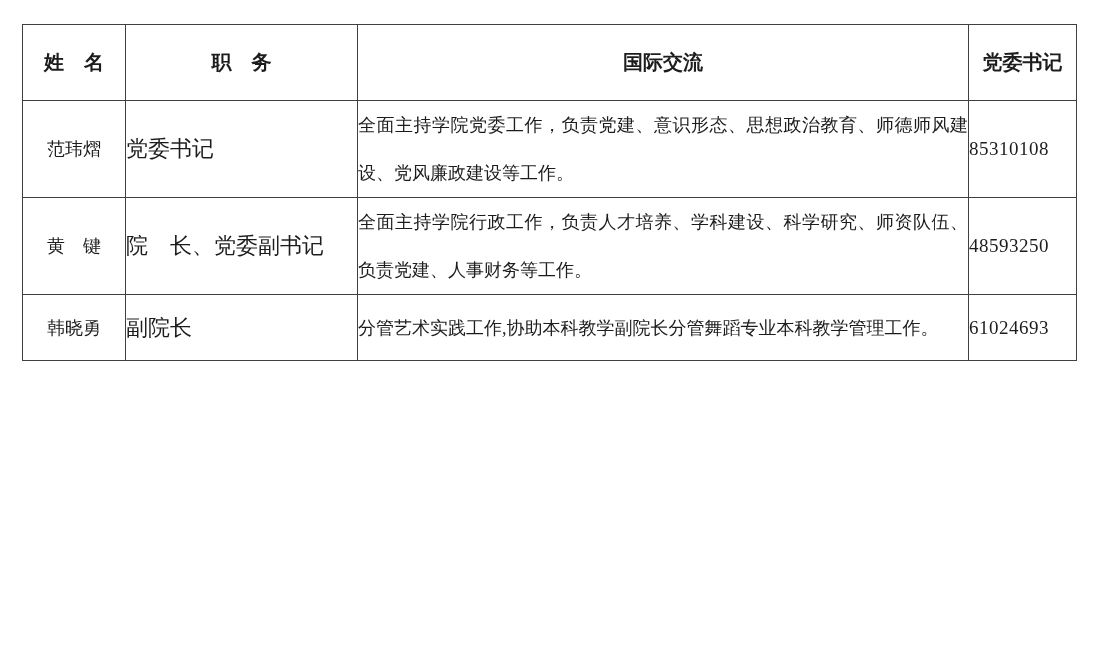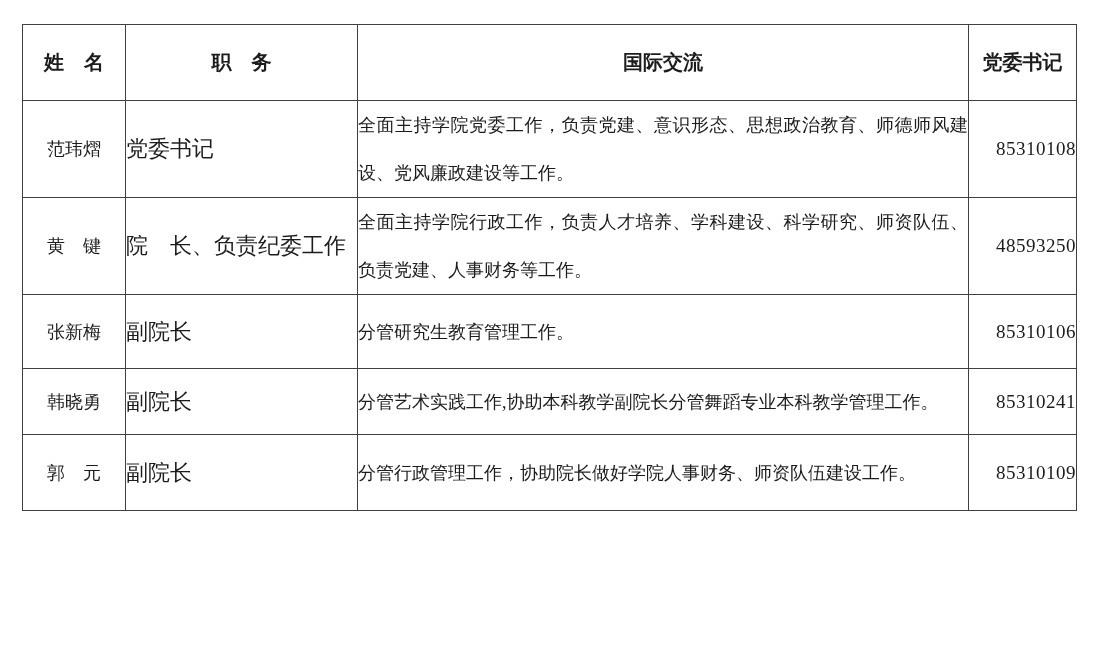--- a/index.html
+++ b/index.html
@@ -58,21 +58,21 @@
     font-size: 18px;
     text-align: justify;
     text-justify: inter-ideograph;
     vertical-align: middle;
     line-height: 48px;
     padding: 0 8px 0 10px;
   }
   td.phone-cell {
     font-family: "Liberation Serif", "DejaVu Serif", serif;
     font-size: 19px;
-    text-align: right;
+    text-align: left;
     vertical-align: middle;
     letter-spacing: 0.5px;
     margin-top: 26px;
   }
 </style>
 </head>
 <body>
 
 <div class="page">
   <table class="staff">
@@ -92,37 +92,25 @@
     </thead>
     <tbody>
       <tr style="height:88px">
         <td class="name-cell">范玮熠</td>
         <td class="position-cell">党委书记</td>
         <td class="duty-cell">全面主持学院党委工作，负责党建、意识形态、思想政治教育、师德师风建设、党风廉政建设等工作。</td>
         <td class="phone-cell">85310108</td>
       </tr>
       <tr style="height:79px">
         <td class="name-cell">黄　键</td>
-        <td class="position-cell">院　长、负责纪委工作</td>
+        <td class="position-cell">院　长、党委副书记</td>
         <td class="duty-cell">全面主持学院行政工作，负责人才培养、学科建设、科学研究、师资队伍、负责党建、人事财务等工作。</td>
         <td class="phone-cell">48593250</td>
-      </tr>
-      <tr style="height:74px">
-        <td class="name-cell">张新梅</td>
-        <td class="position-cell">副院长</td>
-        <td class="duty-cell">分管研究生教育管理工作。</td>
-        <td class="phone-cell">85310106</td>
       </tr>
       <tr style="height:66px">
         <td class="name-cell">韩晓勇</td>
         <td class="position-cell">副院长</td>
         <td class="duty-cell">分管艺术实践工作,协助本科教学副院长分管舞蹈专业本科教学管理工作。</td>
-        <td class="phone-cell">85310241</td>
-      </tr>
-      <tr style="height:76px">
-        <td class="name-cell">郭　元</td>
-        <td class="position-cell">副院长</td>
-        <td class="duty-cell">分管行政管理工作，协助院长做好学院人事财务、师资队伍建设工作。</td>
-        <td class="phone-cell">85310109</td>
+        <td class="phone-cell">61024693</td>
       </tr>
     </tbody>
   </table>
 </div>
 
 </body></html>

